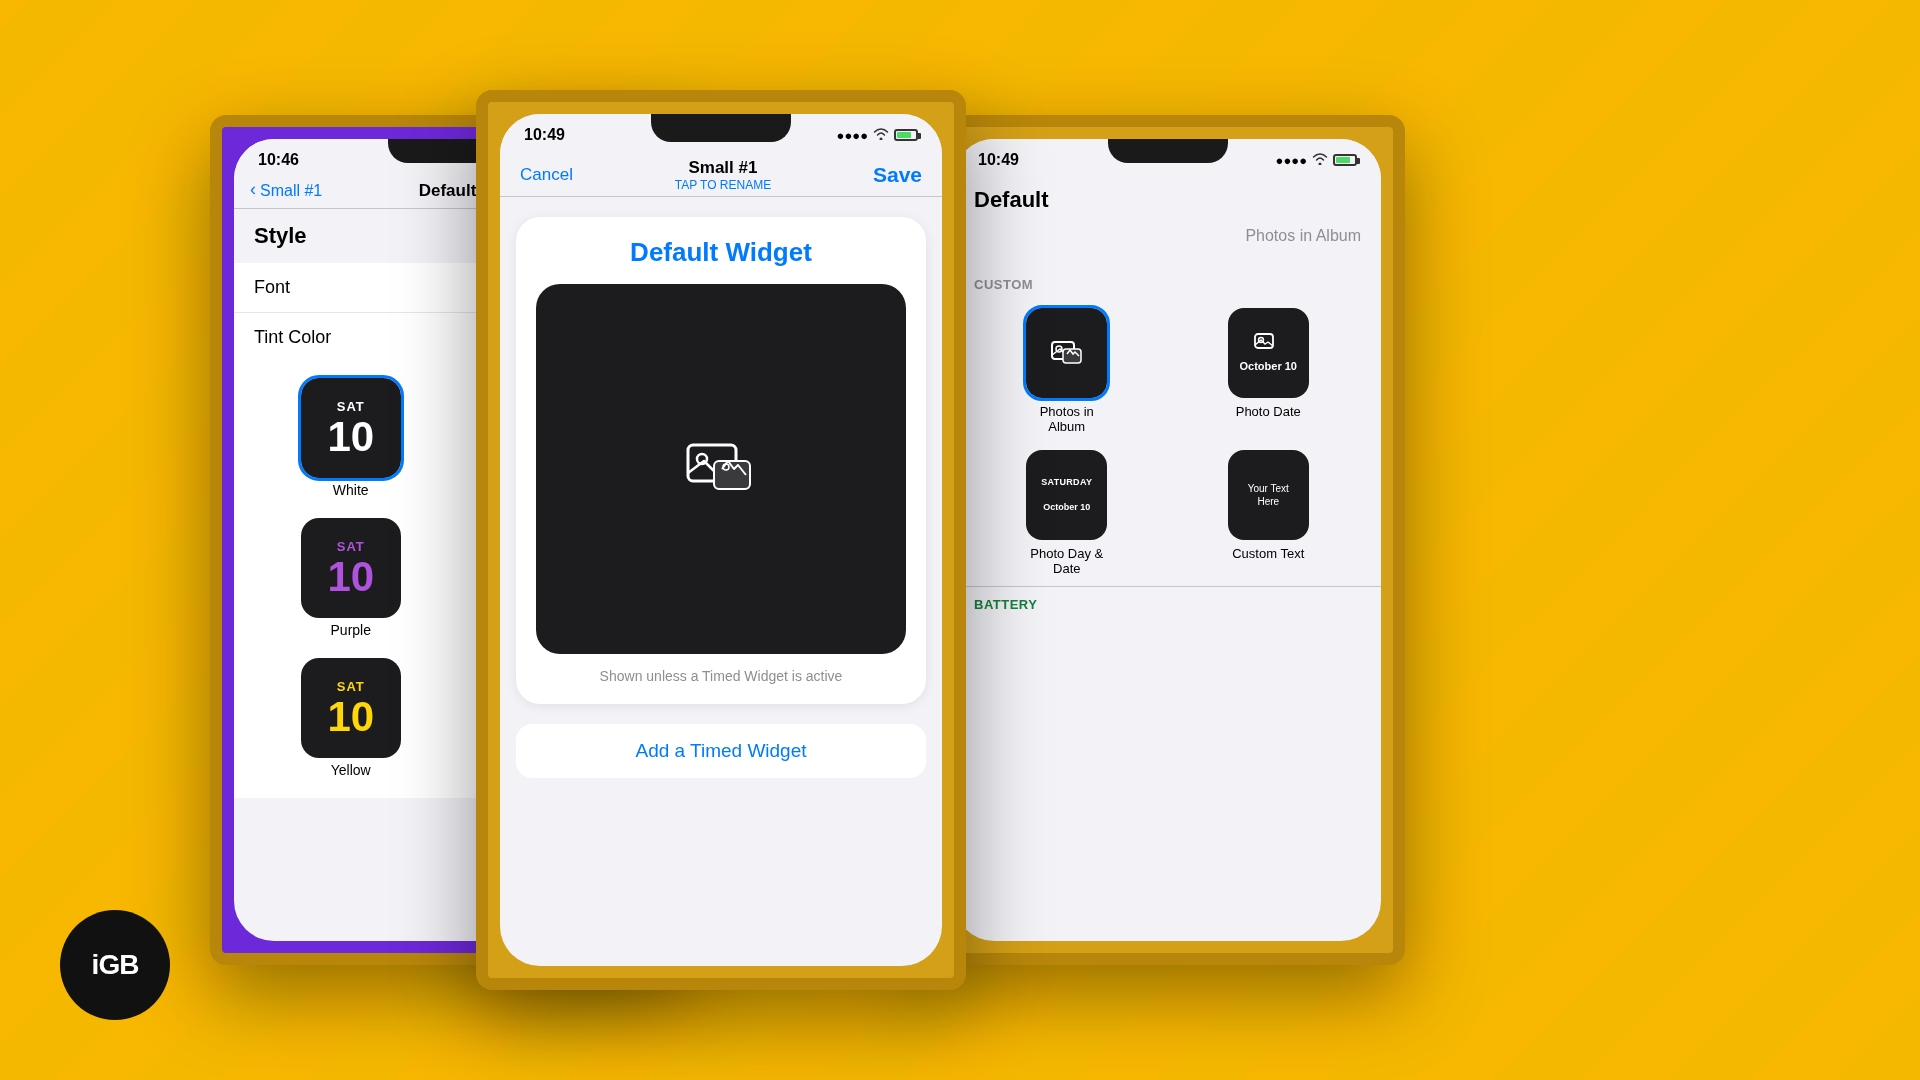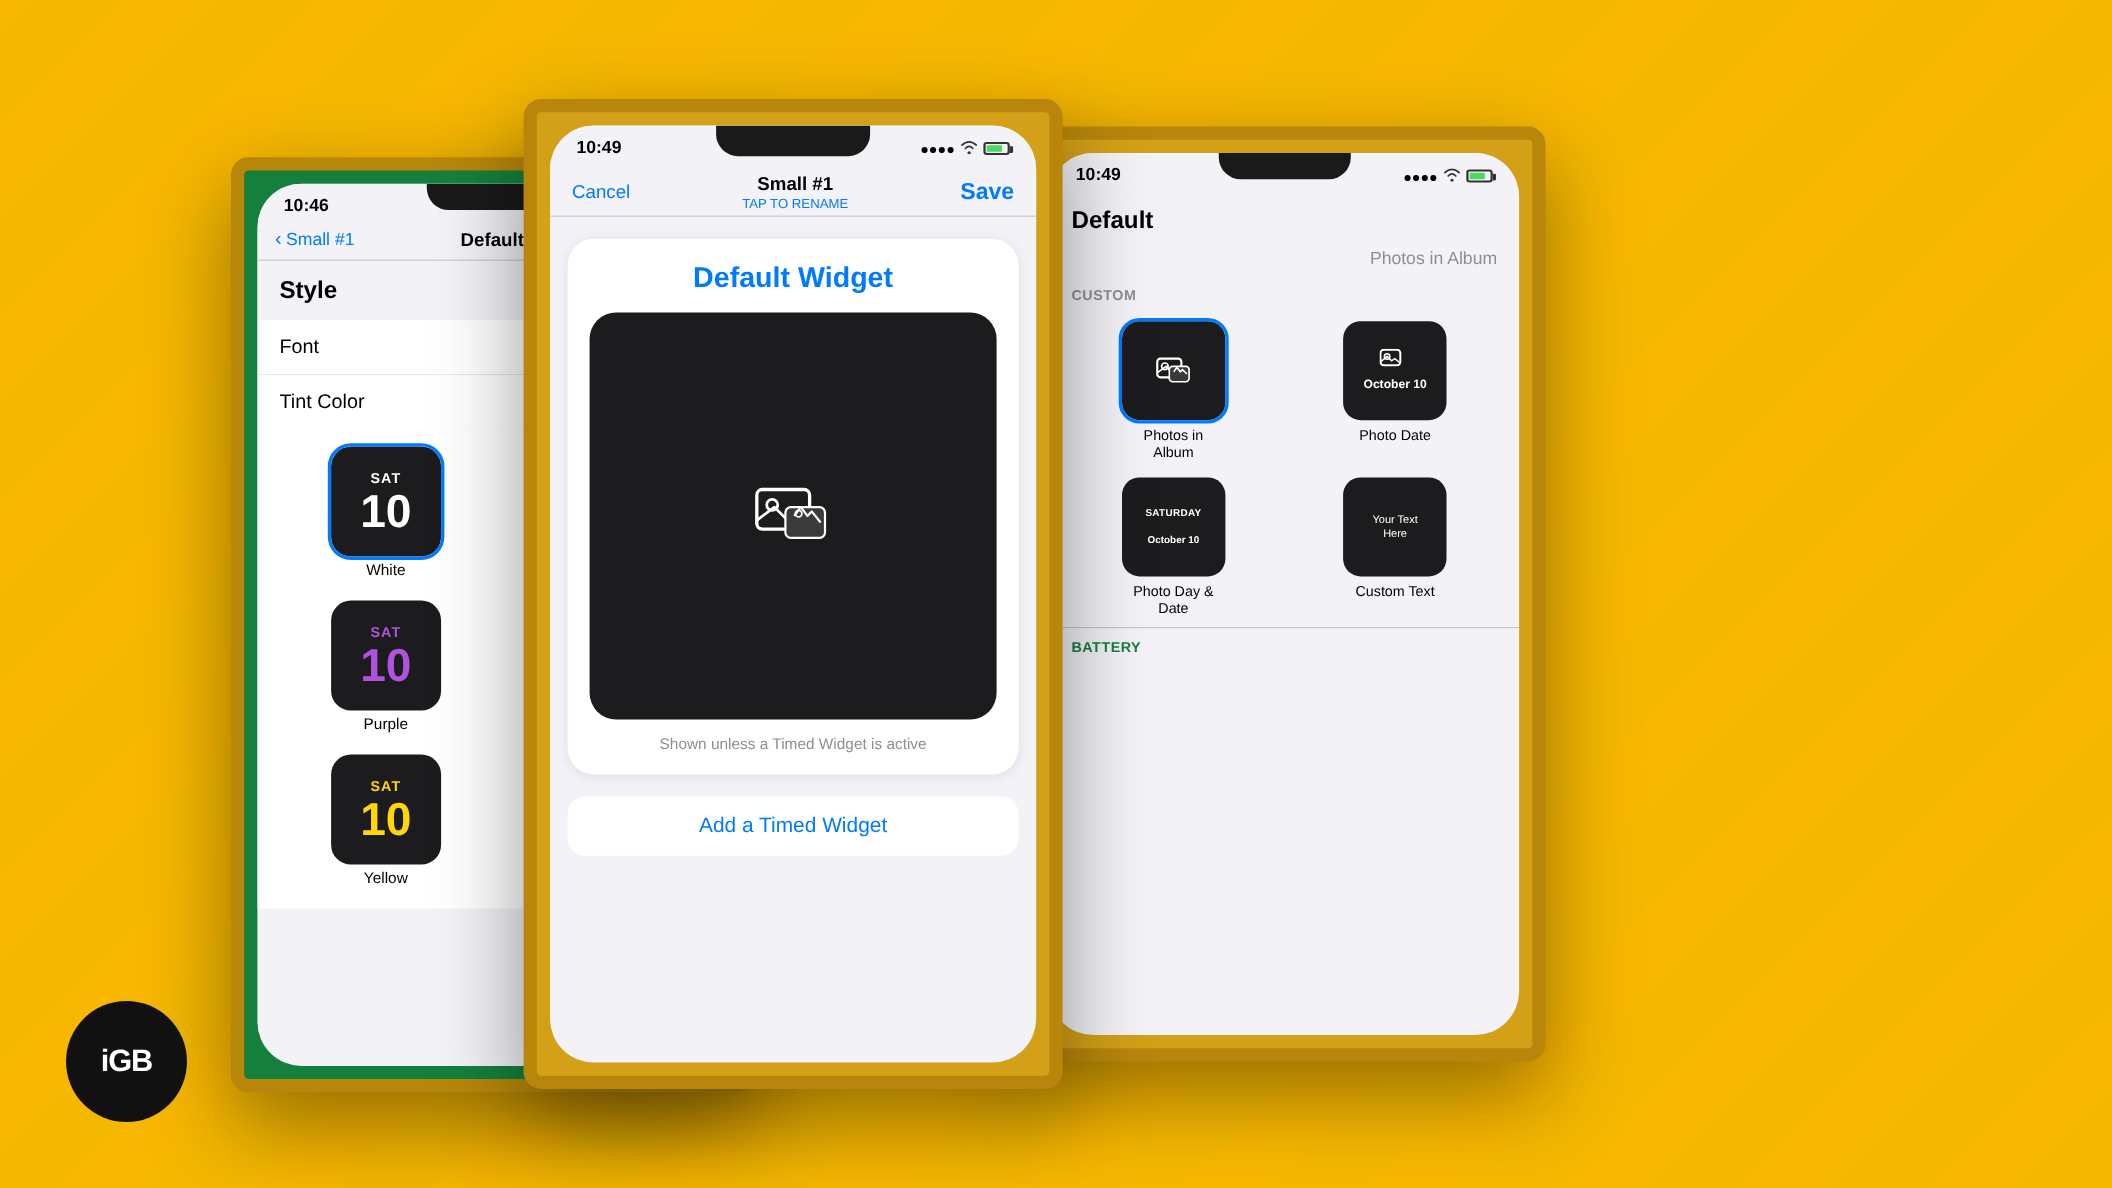--- a/index.html
+++ b/index.html
@@ -56,24 +56,23 @@
       box-shadow: 0 30px 80px rgba(0,0,0,0.4);
       text-decoration: underline;
     }
 
     
     .phone-left {
       width: 475px;
       height: 850px;
       top: 115px;
       left: 210px;
-      background: #15803d;
+      background: #6d28d9;
       border: 12px solid #b8860b;
       z-index: 5;
-      margin-top: 28px;
     }
     .phone-left .screen {
       position: absolute;
       top: 12px; left: 12px; right: 12px; bottom: 12px;
       background: #F2F2F7;
       border-radius: 40px;
       overflow: hidden;
     }
 
     
@@ -333,36 +332,37 @@
       background: #F2F2F7;
       text-align: right;
     }
     .right-section-label {
       padding: 6px 20px;
       font-size: 13px;
       font-weight: 600;
       color: #8E8E93;
       letter-spacing: 0.5px;
       background: #F2F2F7;
+      margin-top: 16px;
     }
     .widget-options-grid {
       display: grid;
       grid-template-columns: 1fr 1fr;
       gap: 16px;
       padding: 10px 20px;
       background: #F2F2F7;
     }
     .widget-option {
       display: flex;
       flex-direction: column;
       align-items: center;
       gap: 6px;
     }
     .widget-option-thumb {
-      width: 94px;
+      width: 81px;
       height: 90px;
       background: #1C1C1E;
       border-radius: 16px;
       display: flex;
       align-items: center;
       justify-content: center;
       flex-direction: column;
     }
     .widget-option-thumb.selected {
       outline: 3px solid #007AFF;

